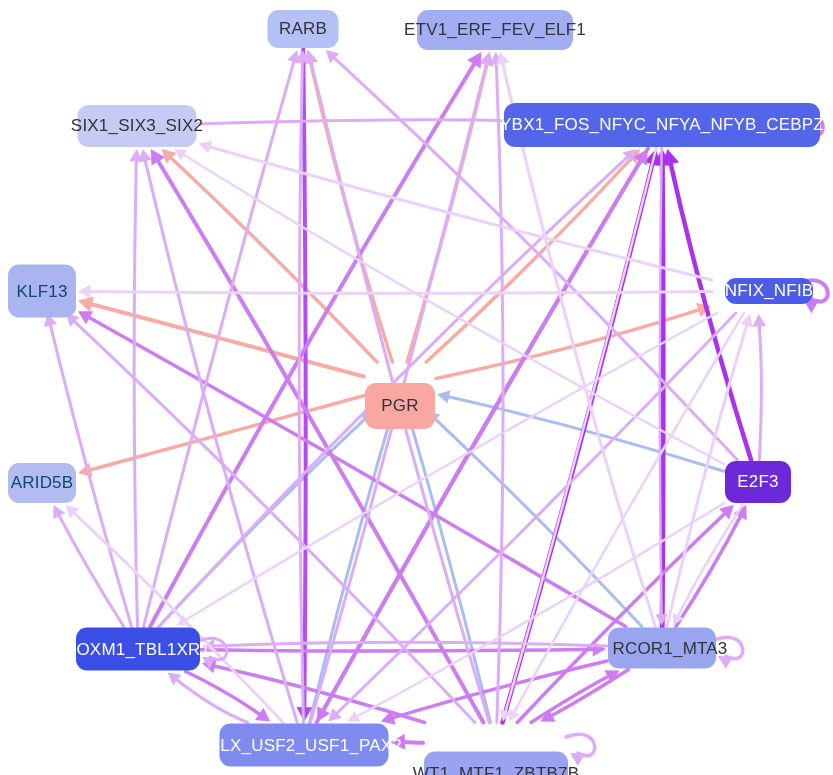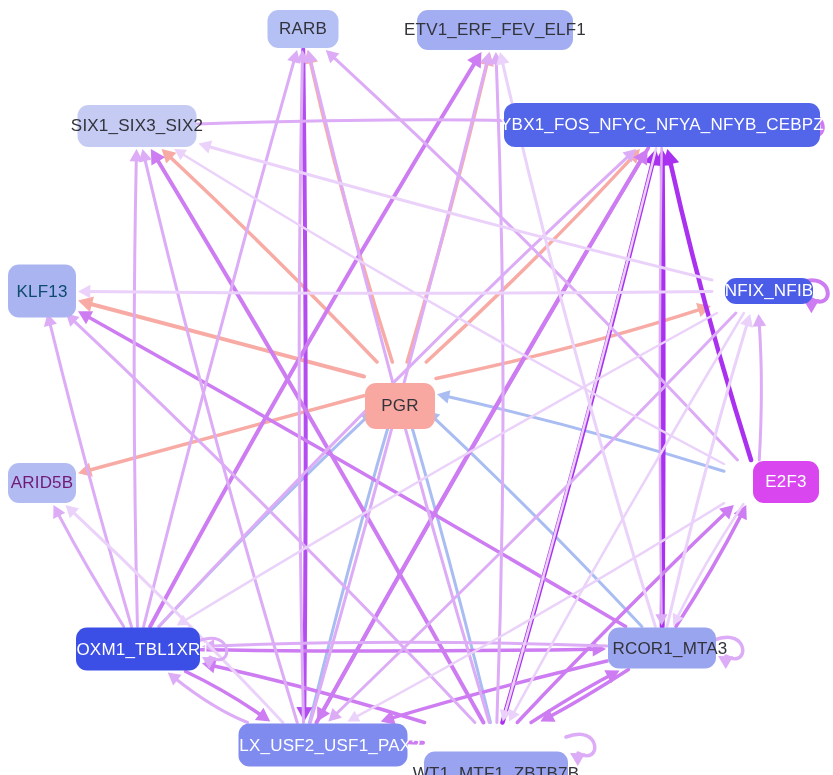--- a/index.html
+++ b/index.html
@@ -174,32 +174,32 @@
       </div>
       <div class="node" style="left: 662px; top: 125px; width: 316px; height: 44px; background: rgb(83, 101, 233); color: rgb(255, 255, 255);">
         <span>YBX1_FOS_NFYC_NFYA_NFYB_CEBPZ</span>
       </div>
       <div class="node" style="left: 42px; top: 291px; width: 68px; height: 53px; background: rgb(170, 180, 240); color: #0c4a6e;">
         <span>KLF13</span>
       </div>
       <div class="node" style="left: 757px; top: 291px; width: 88px; height: 26px; background: rgb(75, 93, 232); color: rgb(255, 255, 255); margin-left: 12px;">
         <span>NFIX_NFIB</span>
       </div>
-      <div class="node" style="left: 42px; top: 483px; width: 68px; height: 40px; background: rgb(178, 188, 242); color: #701a75;">
+      <div class="node" style="left: 42px; top: 483px; width: 68px; height: 40px; background: rgb(178, 188, 242); color: #0c4a6e;">
         <span>ARID5B</span>
       </div>
-      <div class="node" style="left: 758px; top: 482px; width: 66px; height: 42px; background: #d946ef; color: rgb(255, 255, 255); margin-left: 28px;">
+      <div class="node" style="left: 758px; top: 482px; width: 66px; height: 42px; background: #6d28d9; color: rgb(255, 255, 255);">
         <span>E2F3</span>
       </div>
       <div class="node" style="left: 138px; top: 649px; width: 124px; height: 43px; background: rgb(59, 78, 229); color: rgb(255, 255, 255); border-radius: 11px;">
         <span>FOXM1_TBL1XR1</span>
       </div>
       <div class="node" style="left: 662px; top: 648px; width: 108px; height: 41px; background: rgb(154, 165, 239); color: rgb(51, 51, 59); padding-left: 16px;">
         <span>RCOR1_MTA3</span>
       </div>
-      <div class="node" style="left: 304px; top: 745px; width: 169px; height: 43px; background: rgb(127, 139, 238); color: rgb(255, 255, 255); margin-left: 19px;">
+      <div class="node" style="left: 304px; top: 745px; width: 169px; height: 43px; background: rgb(127, 139, 238); color: rgb(255, 255, 255);">
         <span>MLX_USF2_USF1_PAX2</span>
       </div>
       <div class="node" style="left: 496px; top: 745px; width: 144px; height: 43px; background: rgb(153, 163, 239); color: rgb(51, 51, 59); margin-top: 28px;">
         <span>WT1_MTF1_ZBTB7B</span>
       </div>
     </div>
 </div>
 
 </body></html>

